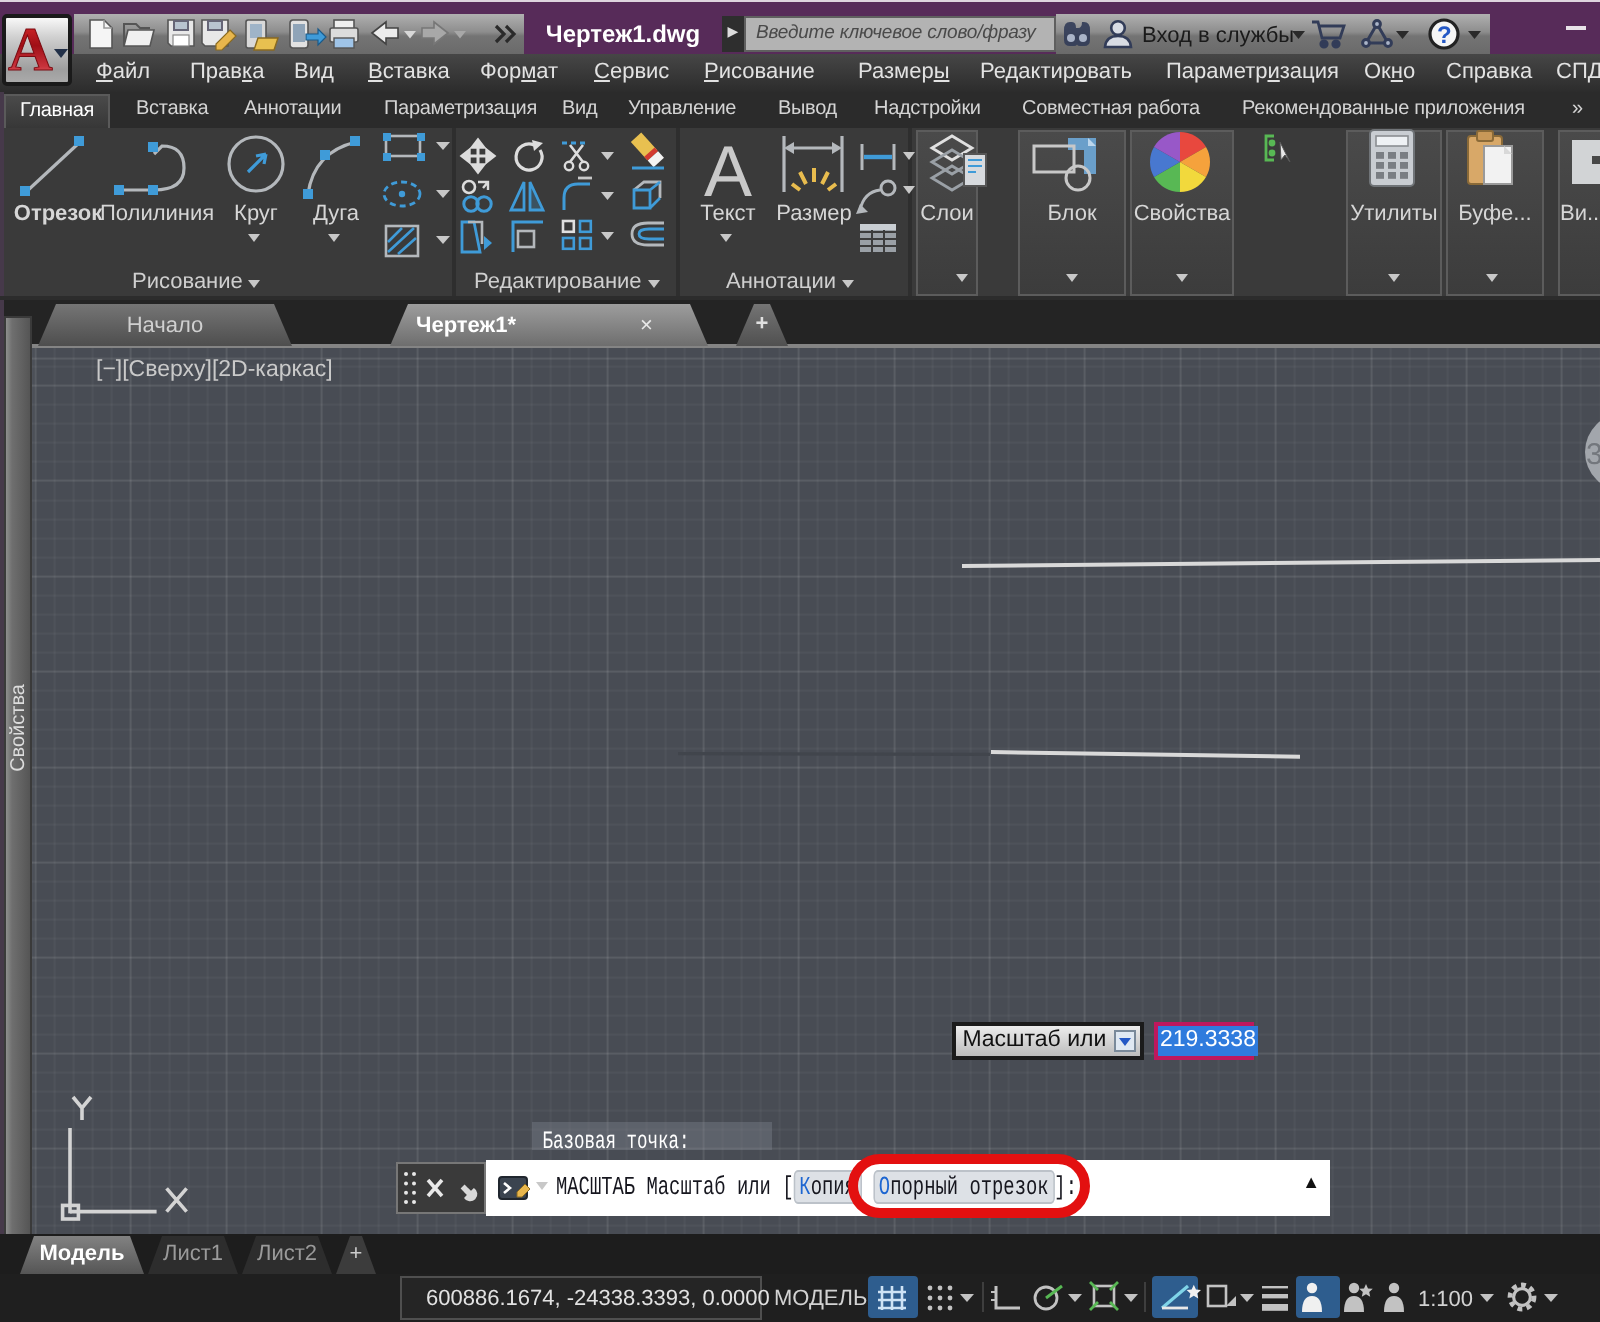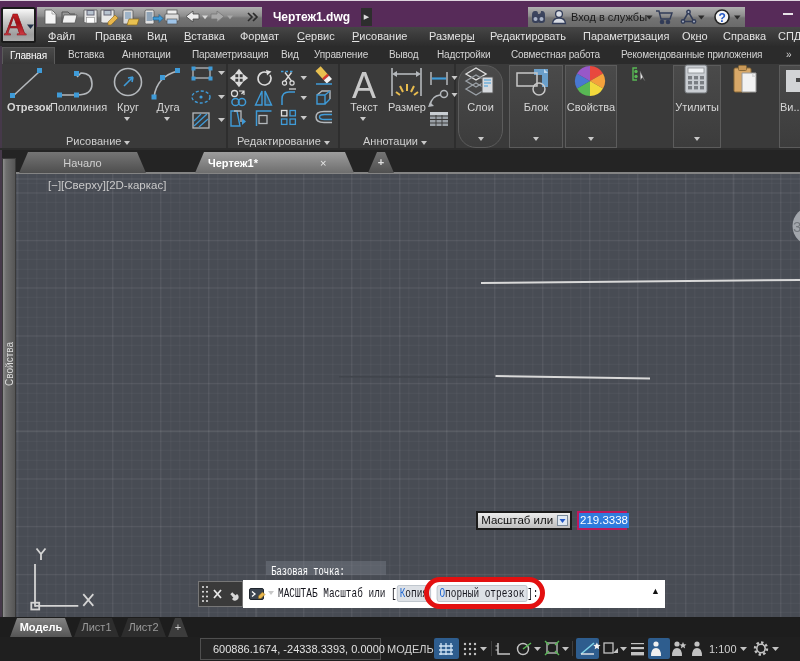--- a/index.html
+++ b/index.html
@@ -109,20 +109,21 @@
     <path d="M 165 8.5 l 6 0 l -3 3.8 z" fill="#d8d8d8"></path>
 
     <path d="M 187 9.5 L 180 4 L 180 7 L 174 7 L 174 12 L 180 12 L 180 15 Z" fill="#a8a8a8" stroke="#777" stroke-width="0.8"></path>
     <path d="M 190 8.5 l 6 0 l -3 3.8 z" fill="#a8a8a8"></path>
 
     <path d="M 211 6 l 4 4 l -4 4 M 216 6 l 4 4 l -4 4" stroke="#2a2a2a" stroke-width="1.6" fill="none"></path>
   </svg>
     </div>
   <div class="abs" id="doctitle">Чертеж1.dwg</div>
   <div class="abs" id="playbtn">▶</div>
+  <div class="abs" id="searchbox">Введите ключевое слово/фразу</div>
   <div class="abs" id="qat2">
       <svg width="217" height="20" viewBox="0 0 217 20">
 
     <g fill="#323c58">
       <path d="M 4 8 Q 4 4 7 4 L 8 4 Q 10 4 10 7 L 11 7 Q 13 7 13 4 L 14 4 Q 17 4 17 8 L 17 13 Q 17 16 14 16 L 12 16 Q 10 16 10 13 L 11 13 Q 11 16 9 16 L 7 16 Q 4 16 4 13 Z" opacity="0.9"></path>
       <circle cx="7.5" cy="12" r="2" fill="#aab4c8"></circle>
           <circle cx="13.5" cy="12" r="2" fill="#aab4c8"></circle>
     </g>
 
     <g stroke="#323c58" stroke-width="1.3" fill="#d8dce4">
@@ -406,35 +407,39 @@
 <div class="plabel" style="left:363px;">Аннотации <span class="caret"></span></div>
 <div class="biglabel" style="left:4px;top:37px;width:50px;font-weight:bold;">Отрезок</div>
 <div class="biglabel" style="left:50px;top:37px;width:55px;">Полилиния</div>
 <div class="biglabel" style="left:104px;top:37px;width:48px;">Круг</div>
 <div class="biglabel" style="left:146px;top:37px;width:44px;">Дуга</div>
 <div class="abs" style="left:124px;top:53px;font-size:0;line-height:0;z-index:3;"><span class="caret"></span></div>
 <div class="abs" style="left:164px;top:53px;font-size:0;line-height:0;z-index:3;"><span class="caret"></span></div>
 <div class="biglabel" style="left:340px;top:37px;width:48px;">Текст</div>
 <div class="abs" style="left:360px;top:53px;font-size:0;line-height:0;z-index:3;"><span class="caret"></span></div>
 <div class="biglabel" style="left:385px;top:37px;width:44px;">Размер</div>
-<div class="pbox" style="left:458px;width:45px;border-radius:18px;">
+<div class="pbox" style="left:458px;width:31px;">
       <div class="pname">Слои</div>
       <div class="abs" style="left:19px;top:71px;font-size:0;line-height:0;z-index:3;"><span class="caret"></span></div>
     </div>
 <div class="pbox" style="left:509px;width:54px;">
       <div class="pname">Блок</div>
       <div class="abs" style="left:23px;top:71px;font-size:0;line-height:0;z-index:3;"><span class="caret"></span></div>
     </div>
 <div class="pbox" style="left:565px;width:52px;">
       <div class="pname">Свойства</div>
       <div class="abs" style="left:22px;top:71px;font-size:0;line-height:0;z-index:3;"><span class="caret"></span></div>
     </div>
 <div class="pbox" style="left:673px;width:48px;">
       <div class="pname">Утилиты</div>
       <div class="abs" style="left:20px;top:71px;font-size:0;line-height:0;z-index:3;"><span class="caret"></span></div>
+    </div>
+<div class="pbox" style="left:723px;width:49px;">
+      <div class="pname">Буфе...</div>
+      <div class="abs" style="left:19px;top:71px;font-size:0;line-height:0;z-index:3;"><span class="caret"></span></div>
     </div>
 <div class="pbox" style="left:779px;width:23px;">
       <div class="pname">Ви...</div>
     </div>
 </div>
 <div class="abs" id="filetabs">
   <div class="line"></div>
   <div class="ftab" style="left:19px;width:127px;background:linear-gradient(#757575,#4e4e4e);color:#d0d0d0;line-height:22px;">Начало</div>
   <div class="ftab" style="left:195px;width:159px;background:linear-gradient(#9d9d9d,#6e6e6e);color:#fff;font-weight:bold;line-height:22px;text-align:left;padding-left:13px;box-sizing:border-box;">Чертеж1*<span style="font-weight:normal;color:#e8e8e8;position:absolute;left:125px;">×</span></div>
   <div class="ftab" style="left:368px;width:26px;background:linear-gradient(#747474,#505050);color:#e0e0e0;line-height:21px;font-weight:bold;">+</div>

